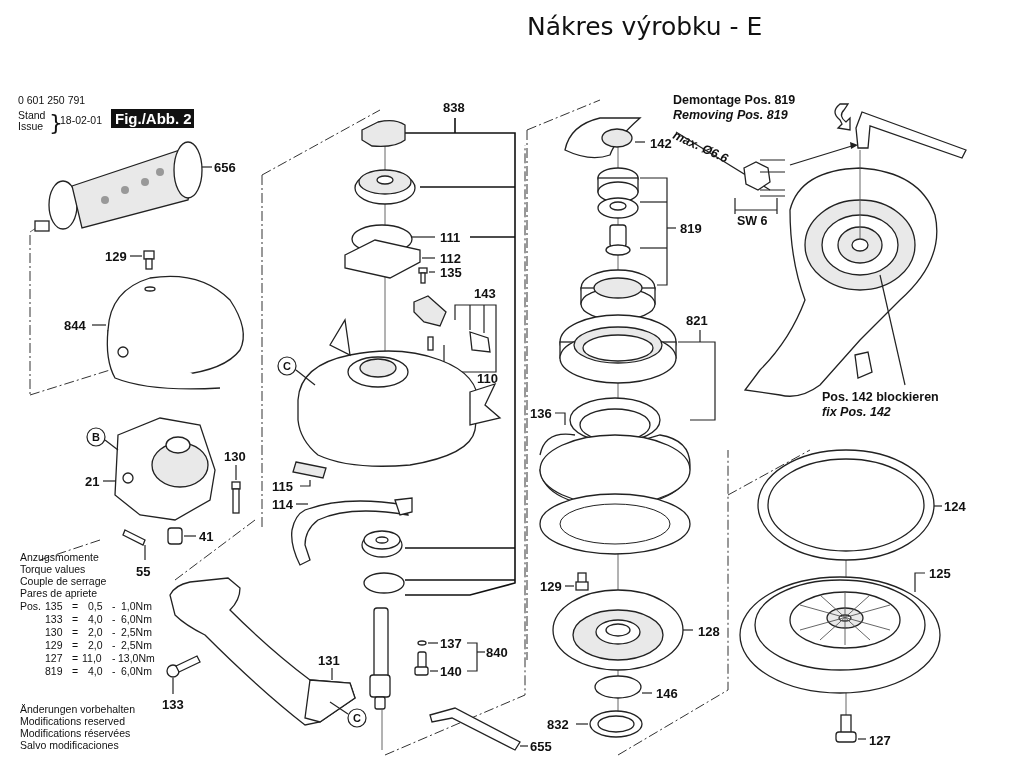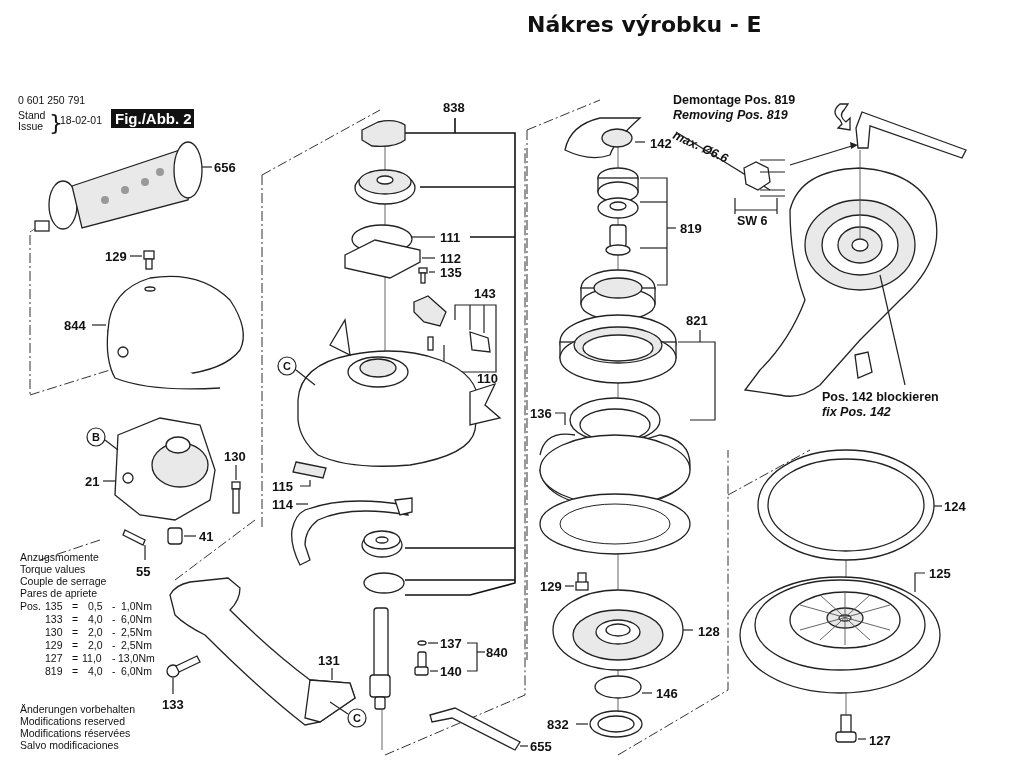--- a/index.html
+++ b/index.html
@@ -1,17 +1,17 @@
 <!DOCTYPE html>
 <html><head>
 <meta charset="utf-8">
 <style>
   html, body { margin:0; padding:0; background:#ffffff; }
   body { width:1024px; height:768px; position:relative; overflow:hidden; font-family:"Liberation Sans", sans-serif; color:#111; }
-  .page-title { position:absolute; left:527px; top:12px; font-family:"DejaVu Sans", sans-serif; font-weight:bold; font-size:22px; color:#111; }
+  .page-title { position:absolute; left:527px; top:12px; font-family:"DejaVu Sans", sans-serif; font-weight:normal; font-size:25px; color:#111; }
   svg.diagram { position:absolute; left:0; top:0; }
   .lbl { font-family:"Liberation Sans", sans-serif; font-weight:bold; font-size:13px; fill:#111; }
   .sm { font-family:"Liberation Sans", sans-serif; font-size:10.5px; fill:#111; }
   .note { font-family:"Liberation Sans", sans-serif; font-weight:bold; font-size:12.5px; fill:#111; }
   .note-i { font-family:"Liberation Sans", sans-serif; font-weight:bold; font-style:italic; font-size:12.5px; fill:#111; }
   .part { fill:#fff; stroke:#222; stroke-width:1.3; }
   .part-grey { fill:#e9e9e9; stroke:#222; stroke-width:1.3; }
   .lead { fill:none; stroke:#222; stroke-width:1.2; }
   .bracket { fill:none; stroke:#111; stroke-width:1.6; }
   .dash { fill:none; stroke:#333; stroke-width:1; stroke-dasharray:10 3 2 3; }

